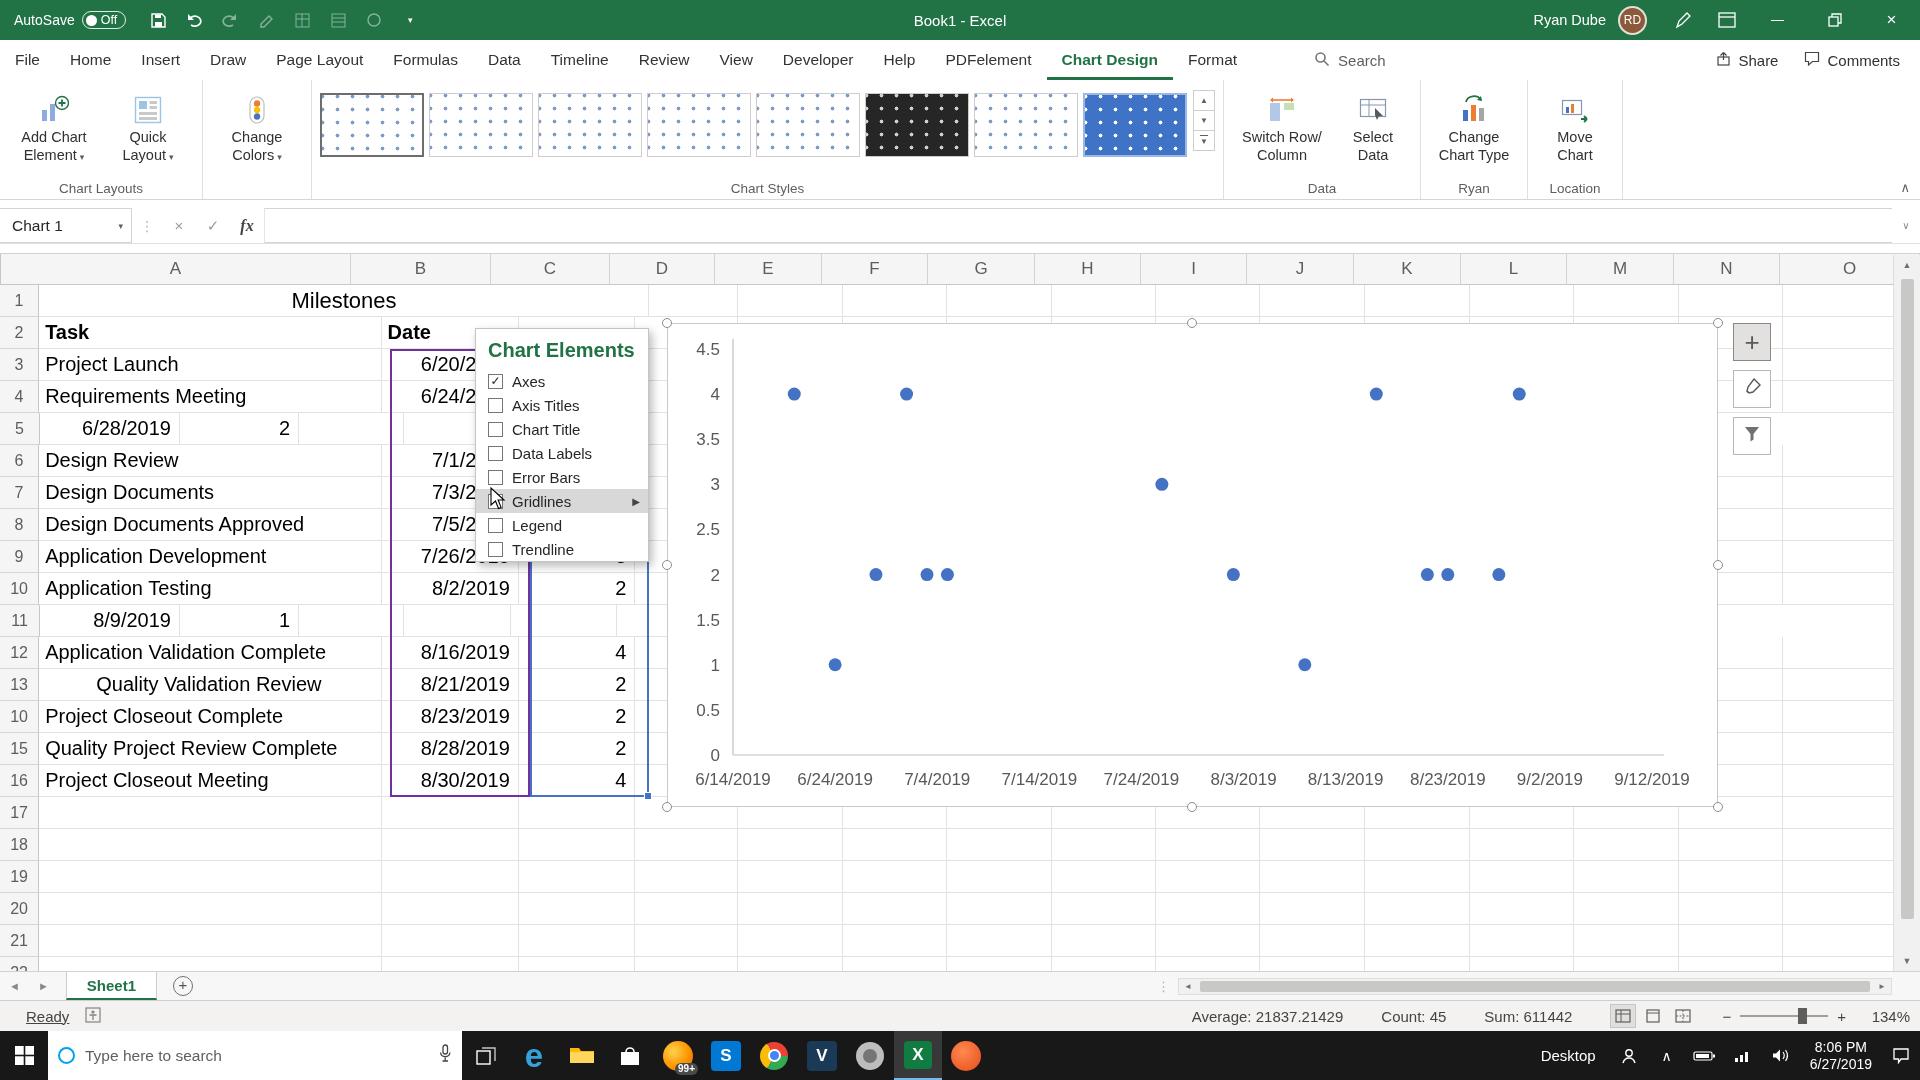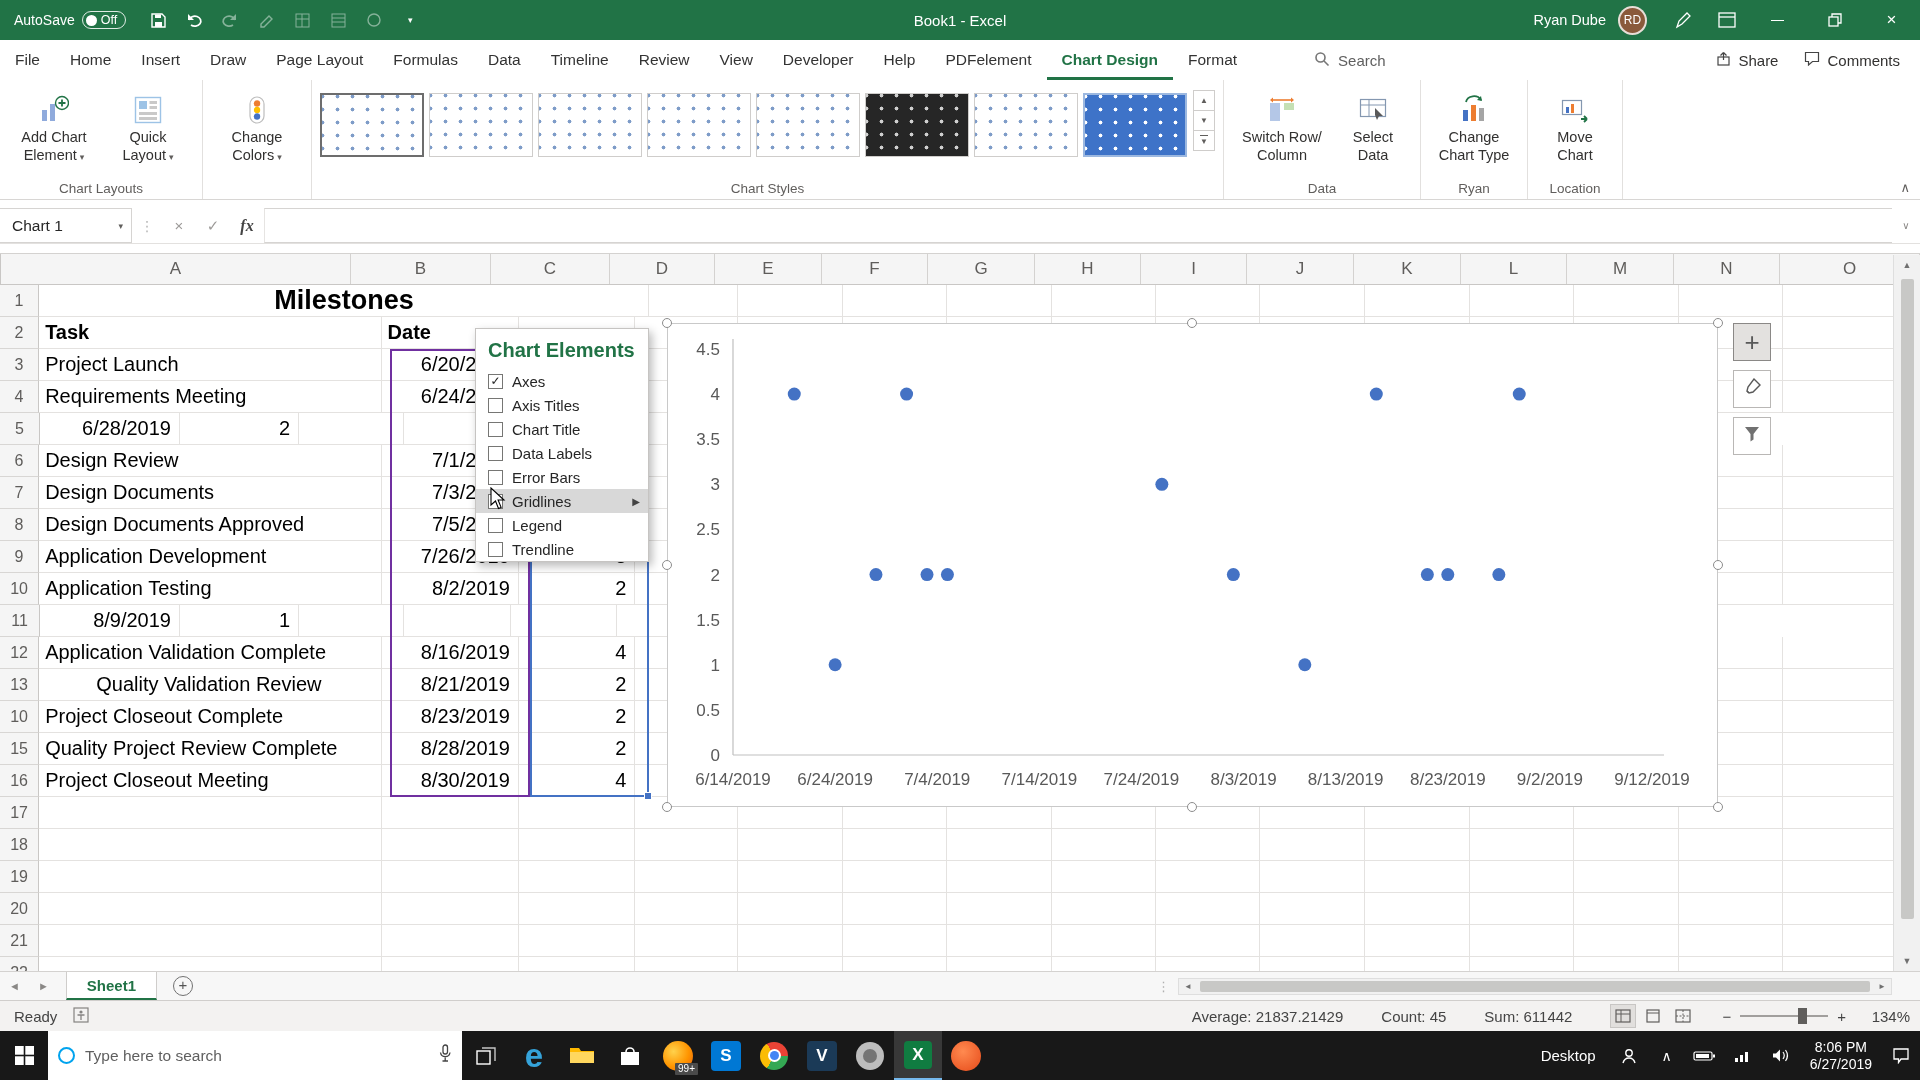--- a/index.html
+++ b/index.html
@@ -63,21 +63,21 @@
   .colheads{position:absolute;top:253px;left:0;width:1920px;height:32px;display:flex;background:#f5f5f5;border-top:1px solid #d4d2d0;border-bottom:1px solid #c9c7c5;}
   .corner{width:40px;border-right:1px solid #c9c7c5;position:relative;background:#f0f0f0;}
   .corner::after{content:"";position:absolute;right:3px;bottom:3px;border-left:11px solid transparent;border-bottom:11px solid #b5b3b1;}
   .chcell{border-right:1px solid #d4d2d0;text-align:center;font-size:17px;color:#5f5d5b;line-height:30px;}
   .gridwrap{position:absolute;top:285px;left:0;width:1920px;height:686px;overflow:hidden;background:#fff;}
   .grow{display:flex;height:32px;}
   .rhcell{width:40px;background:#f5f5f5;border-right:1px solid #c9c7c5;border-bottom:1px solid #d8d6d4;text-align:center;font-size:16px;color:#5f5d5b;line-height:31px;}
   .cell{height:32px;border-right:1px solid #e4e2e0;border-bottom:1px solid #e4e2e0;font-size:20px;color:#000;line-height:30px;padding:0 8px 0 6px;white-space:nowrap;overflow:hidden;}
   .cell.hdr{font-weight:bold;}
   .cell.rt{text-align:right;}
-  .merged-title{position:absolute;left:40px;top:285px;width:609px;height:32px;background:#fff;border-bottom:1px solid #e4e2e0;border-right:1px solid #e4e2e0;text-align:center;font-size:27px;font-weight:bold;line-height:31px;z-index:2;}
+  .merged-title{position:absolute;left:40px;top:285px;width:609px;height:32px;background:#fff;border-bottom:1px solid #e4e2e0;border-right:1px solid #e4e2e0;text-align:center;font-size:22px;font-weight:normal;line-height:31px;z-index:2;}
   .sel-purple{position:absolute;left:390px;top:349px;width:140px;height:448px;border:2px solid #7030a0;z-index:2;pointer-events:none;}
   .sel-blue{position:absolute;left:530px;top:349px;width:119px;height:448px;border:2px solid #4472c4;z-index:2;pointer-events:none;}
   .fillhandle{position:absolute;right:-5px;bottom:-5px;width:8px;height:8px;background:#4472c4;border:1.5px solid #fff;}
 
   
   .chart-frame{position:absolute;left:667px;top:323px;width:1051px;height:484px;background:#fff;border:1px solid #c9c9c9;z-index:3;}
   .axlbl{font-family:"Liberation Sans",sans-serif;font-size:17px;fill:#595959;}
   .handle{position:absolute;width:10px;height:10px;border-radius:50%;background:#fff;border:1.5px solid #8c8c8c;z-index:4;}
   .chart-tools{position:absolute;left:1733px;top:323px;z-index:3;display:flex;flex-direction:column;gap:9px;}
   .ct-btn{width:38px;height:38px;background:#fff;border:1px solid #b9b7b5;display:flex;align-items:center;justify-content:center;color:#595959;}
@@ -105,40 +105,40 @@
   .nav-ar{color:#8a8886;font-size:11px;padding:0 9px;}
   .sheettab{height:28px;background:#fff;border-left:1px solid #cfcdcb;border-right:1px solid #cfcdcb;border-bottom:2px solid #217346;color:#217346;font-weight:bold;font-size:15px;display:flex;align-items:center;padding:0 20px;margin-left:8px;}
   .addsheet{width:20px;height:20px;border:1.5px solid #717171;border-radius:50%;color:#555;font-size:15px;line-height:16px;text-align:center;margin-left:16px;}
   .hgrip{color:#b0b0b0;font-size:13px;margin-left:auto;margin-right:8px;}
   .hscroll{width:714px;height:17px;background:#f1f1f1;border:1px solid #dedede;display:flex;align-items:center;margin-right:28px;}
   .hs-ar{width:18px;text-align:center;color:#707070;font-size:8px;}
   .hs-thumb{height:11px;background:#c8c8c6;border-radius:2px;flex:1;margin:0 3px;}
 
   
   .statusbar{top:1000px;height:31px;background:#f3f2f1;border-top:1px solid #d0cecc;display:flex;align-items:center;font-size:15px;color:#444;}
-  .sb-ready{margin-left:14px;}
+  .sb-ready{margin-left:26px;text-decoration:underline;}
   .sb-ico{margin-left:16px;opacity:.75;}
   .sb-right{margin-left:auto;display:flex;align-items:center;}
   .sb-stat{margin-right:38px;white-space:nowrap;}
   .viewbtn{width:26px;height:24px;display:flex;align-items:center;justify-content:center;font-size:15px;color:#605e5c;margin-right:4px;}
   .viewbtn.active{background:#e1dfdd;border:1px solid #c8c6c4;}
   .zoomwrap{display:flex;align-items:center;margin-left:22px;margin-right:16px;gap:9px;}
   .zoomtrack{position:relative;width:88px;height:2px;background:#a19f9d;}
   .zoomthumb{position:absolute;left:58px;top:-7px;width:9px;height:16px;background:#605e5c;}
   .zoompct{width:48px;text-align:right;margin-right:10px;}
 
   
   .taskbar{top:1031px;height:49px;background:#181818;display:flex;align-items:stretch;color:#fff;}
   .tbslot{width:48px;display:flex;align-items:center;justify-content:center;flex:none;position:relative;}
   .tbslot.active{background:rgba(255,255,255,.14);border-bottom:2.5px solid #76b9ed;}
   .tb-search{width:414px;background:#fff;display:flex;align-items:center;gap:10px;padding:0 10px;flex:none;}
   .tb-search-text{color:#5f5f5f;font-size:15.5px;flex:1;}
   .cortana{width:17px;height:17px;border:2.5px solid #00a3ee;border-radius:50%;flex:none;}
   .appico{width:30px;height:30px;display:flex;align-items:center;justify-content:center;border-radius:4px;font-weight:bold;}
-  .badge{position:absolute;right:4px;bottom:5px;background:#4a4a4a;color:#fff;font-size:10px;line-height:12px;padding:0 3px;border-radius:1px;font-weight:normal;}
+  .badge{position:absolute;right:4px;bottom:5px;background:#4a4a4a;color:#fff;font-size:10px;line-height:12px;padding:0 3px;border-radius:6px;font-weight:bold;}
   .chrome-outer{width:28px;height:28px;border-radius:50%;background:conic-gradient(from -30deg,#ea4335 0 120deg,#34a853 120deg 240deg,#fbbc05 240deg 360deg);display:flex;align-items:center;justify-content:center;}
   .chrome-mid{width:13px;height:13px;border-radius:50%;background:#fff;display:flex;align-items:center;justify-content:center;}
   .chrome-dot{width:9px;height:9px;border-radius:50%;background:#4285f4;}
   .cam-outer{width:28px;height:28px;border-radius:50%;background:#bdbdbd;display:flex;align-items:center;justify-content:center;}
   .cam-inner{width:14px;height:14px;border-radius:50%;background:#757575;}
   .tbright{margin-left:auto;display:flex;align-items:center;gap:0;}
   .traytxt{font-size:15px;padding:0 14px;}
   .trayico{width:38px;display:flex;align-items:center;justify-content:center;height:100%;}
   .tb-clock{text-align:center;font-size:14px;line-height:17px;padding:0 10px;}
   .xlicon{width:28px;height:28px;background:#107c41;border-radius:4px;color:#fff;font-size:17px;font-weight:bold;display:flex;align-items:center;justify-content:center;}

